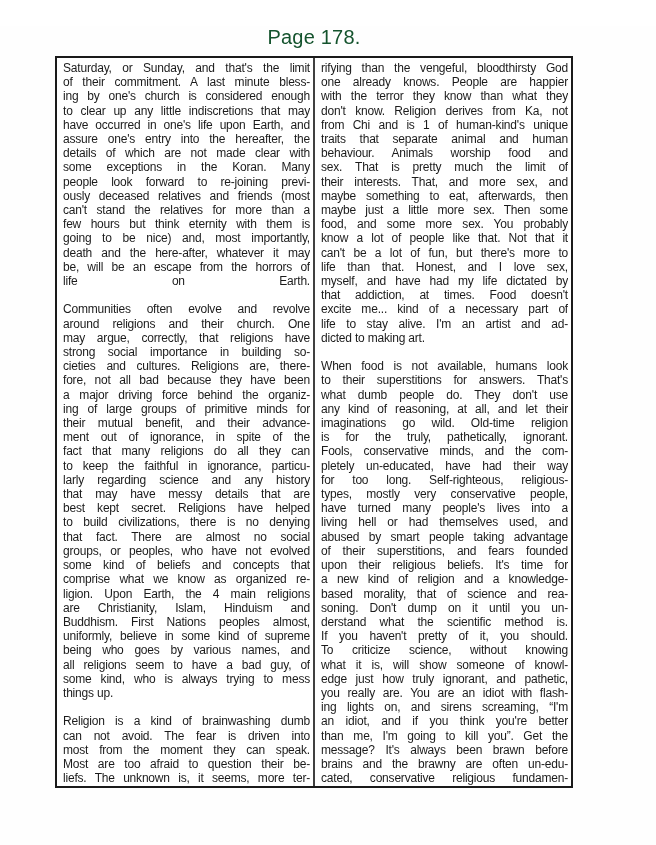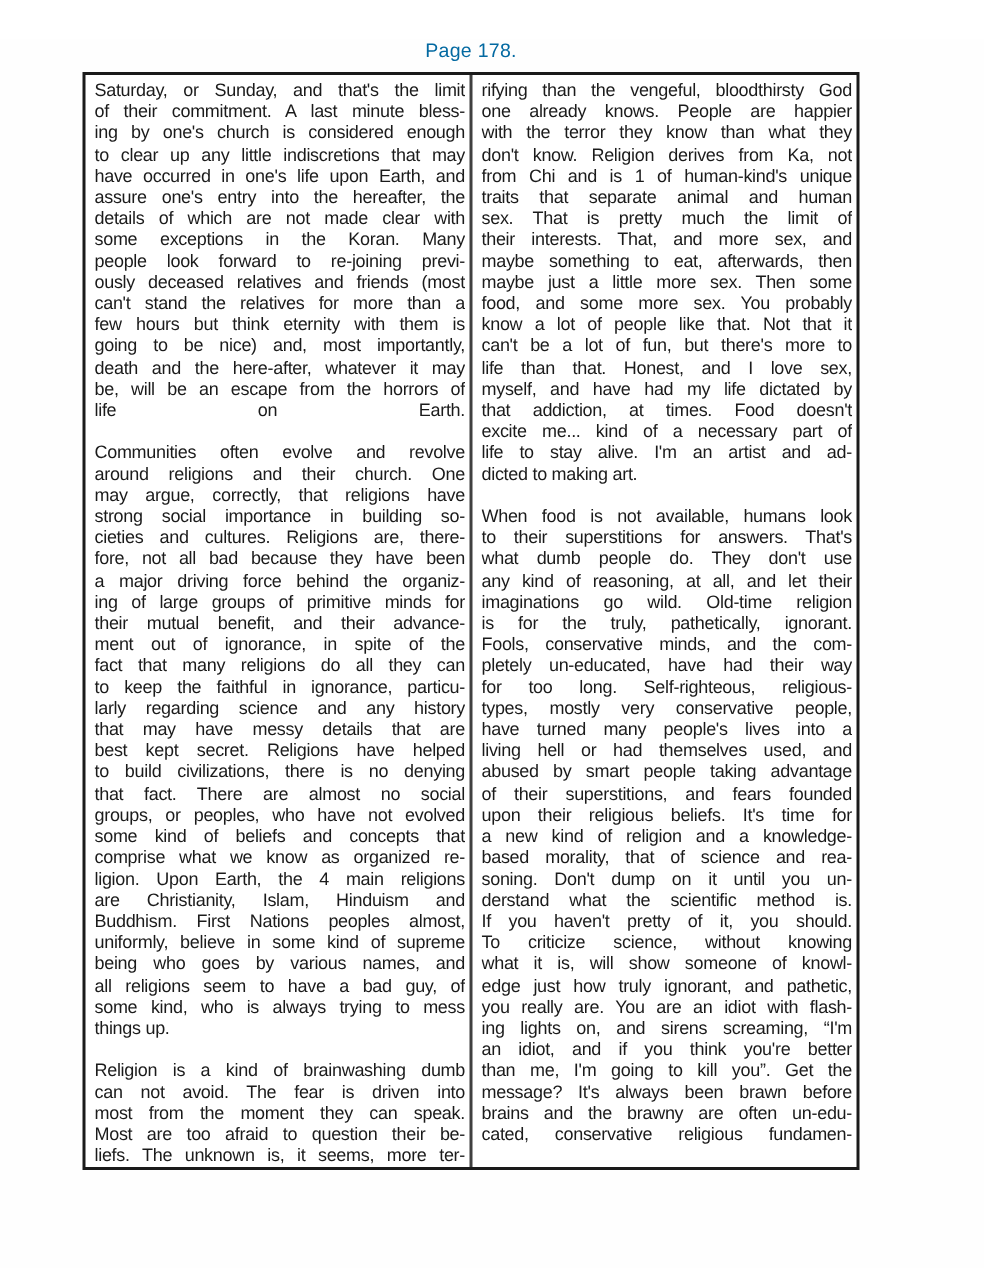--- a/index.html
+++ b/index.html
@@ -8,23 +8,23 @@
     background: #ffffff;
     overflow: hidden;
     font-family: "Liberation Sans", sans-serif;
     color: #161616;
   }
   .page { position: relative; width: 656px; height: 845px; background: #fefefe; }
   .page-header {
     width: 518px;
     margin: 26px 0 0 55px;
     text-align: center;
-    font-size: 13px;
+    font-size: 20px;
     letter-spacing: 0.2px;
-    color: #0369a1;
+    color: #14532d;
   }
   .text-box {
     box-sizing: border-box;
     margin: 7px 0 0 55px;
     width: 518px;
     height: 732px;
     border: 2px solid #1a1a1a;
     display: flex;
     overflow: hidden;
     background: #ffffff;
@@ -115,20 +115,21 @@
         </div>
       </div>
     <div class="col col-right">
         <div class="para">
           <div class="line">rifying than the vengeful, bloodthirsty God</div>
           <div class="line">one already knows. People are happier</div>
           <div class="line">with the terror they know than what they</div>
           <div class="line">don't know. Religion derives from Ka, not</div>
           <div class="line">from Chi and is 1 of human-kind's unique</div>
           <div class="line">traits that separate animal and human</div>
+          <div class="line">behaviour. Animals worship food and</div>
           <div class="line">sex. That is pretty much the limit of</div>
           <div class="line">their interests. That, and more sex, and</div>
           <div class="line">maybe something to eat, afterwards, then</div>
           <div class="line">maybe just a little more sex. Then some</div>
           <div class="line">food, and some more sex. You probably</div>
           <div class="line">know a lot of people like that. Not that it</div>
           <div class="line">can't be a lot of fun, but there's more to</div>
           <div class="line">life than that. Honest, and I love sex,</div>
           <div class="line">myself, and have had my life dictated by</div>
           <div class="line">that addiction, at times. Food doesn't</div>

